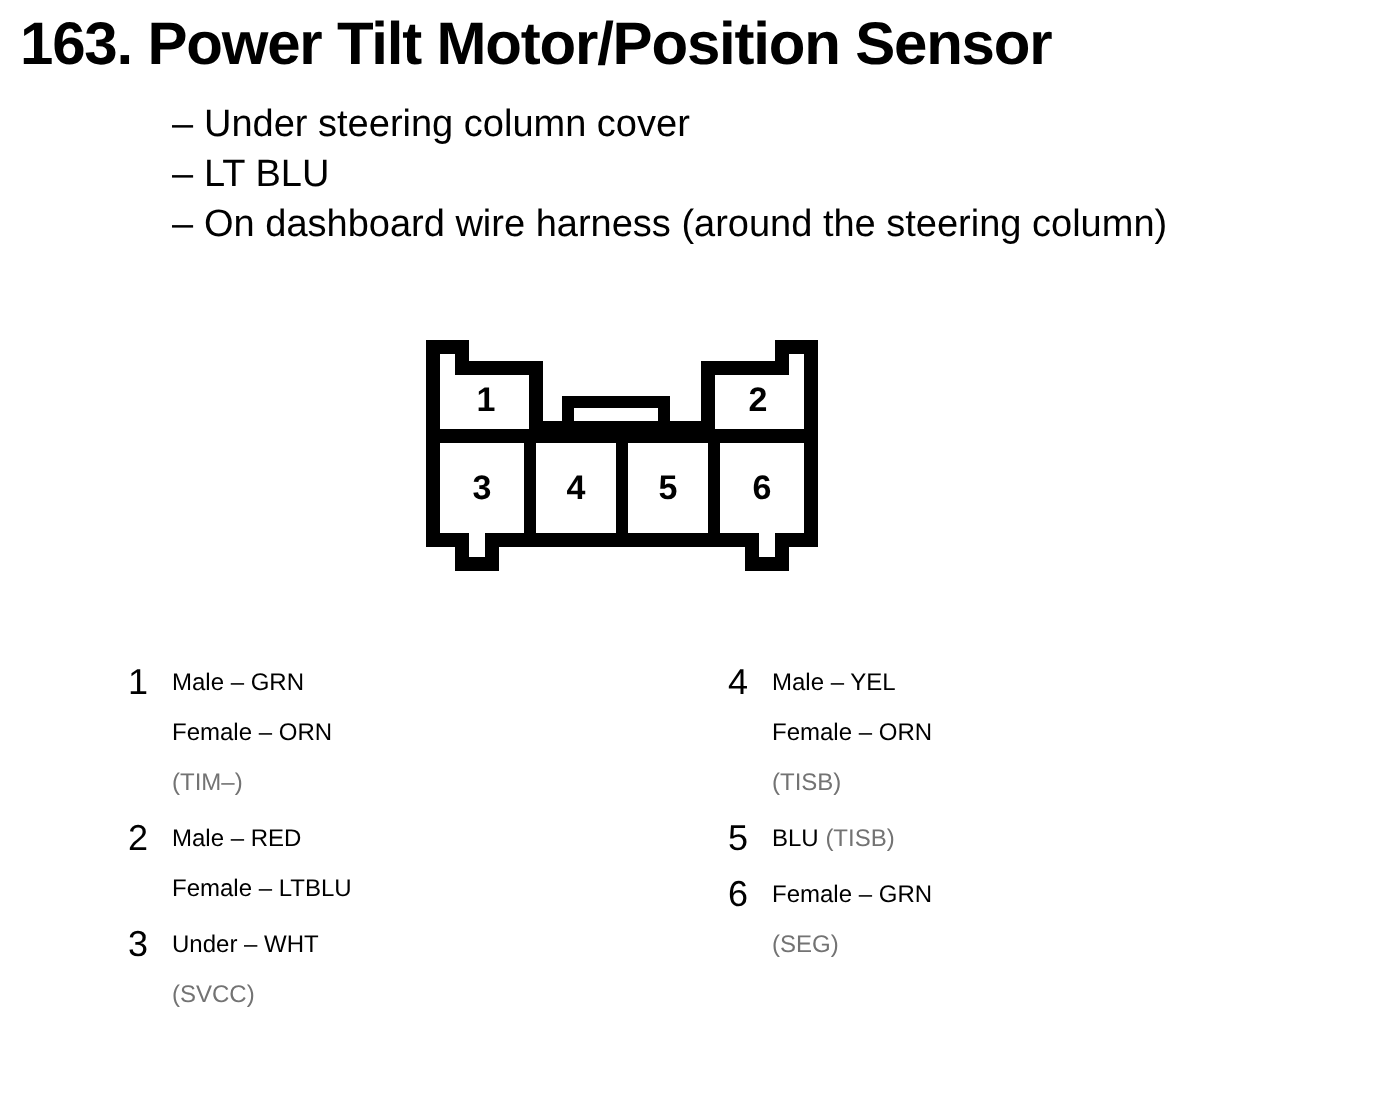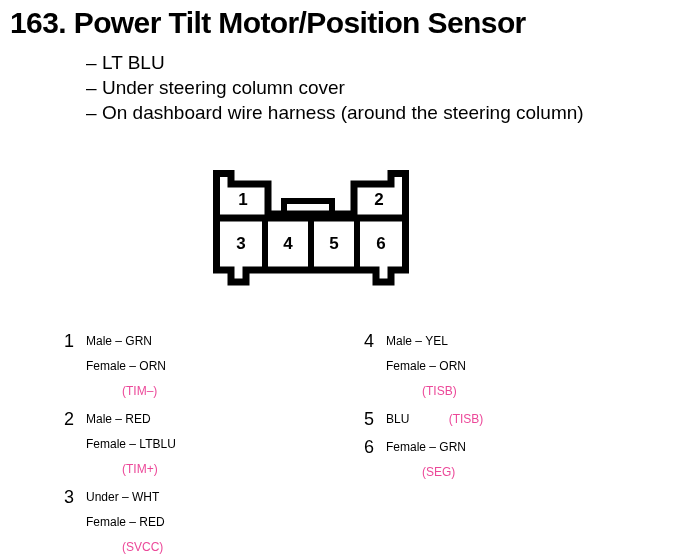--- a/index.html
+++ b/index.html
@@ -83,35 +83,34 @@
     top: 0;
     font-size: 18px;
     line-height: 25px;
   }
   .pin-line {
     font-size: 12px;
     line-height: 25px;
     white-space: nowrap;
   }
   .signal {
-    color: #ec4899;
-    margin-left: 36px;
+    color: #737373;
   }
 </style>
 </head>
 <body>
 
 <div id="page-title">163. Power Tilt Motor/Position Sensor</div>
 
 <div id="spec-list">
   <div class="spec-line">
+    <span class="spec-dash">–</span><span>Under steering column cover</span>
+  </div>
+  <div class="spec-line">
     <span class="spec-dash">–</span><span>LT BLU</span>
-  </div>
-  <div class="spec-line">
-    <span class="spec-dash">–</span><span>Under steering column cover</span>
   </div>
   <div class="spec-line">
     <span class="spec-dash">–</span><span>On dashboard wire harness (around the steering column)</span>
   </div>
 </div>
 
 <div id="connector-diagram">
   <svg width="196" height="126" viewBox="0 0 196 126" xmlns="http://www.w3.org/2000/svg">
 
     <path fill="none" stroke="#000000" stroke-width="7" d="M 3.5 3.5
@@ -159,27 +158,25 @@
     <span class="pin-index">1</span>
     <div class="pin-line">Male – GRN</div>
     <div class="pin-line">Female – ORN</div>
     <div class="pin-line signal">(TIM–)</div>
   </div>
 
   <div class="pin-entry">
     <span class="pin-index">2</span>
     <div class="pin-line">Male – RED</div>
     <div class="pin-line">Female – LTBLU</div>
-    <div class="pin-line signal">(TIM+)</div>
   </div>
 
   <div class="pin-entry">
     <span class="pin-index">3</span>
     <div class="pin-line">Under – WHT</div>
-    <div class="pin-line">Female – RED</div>
     <div class="pin-line signal">(SVCC)</div>
   </div>
 
 </div>
 
 <div class="pin-column" id="pin-column-right">
 
   <div class="pin-entry">
     <span class="pin-index">4</span>
     <div class="pin-line">Male – YEL</div>

